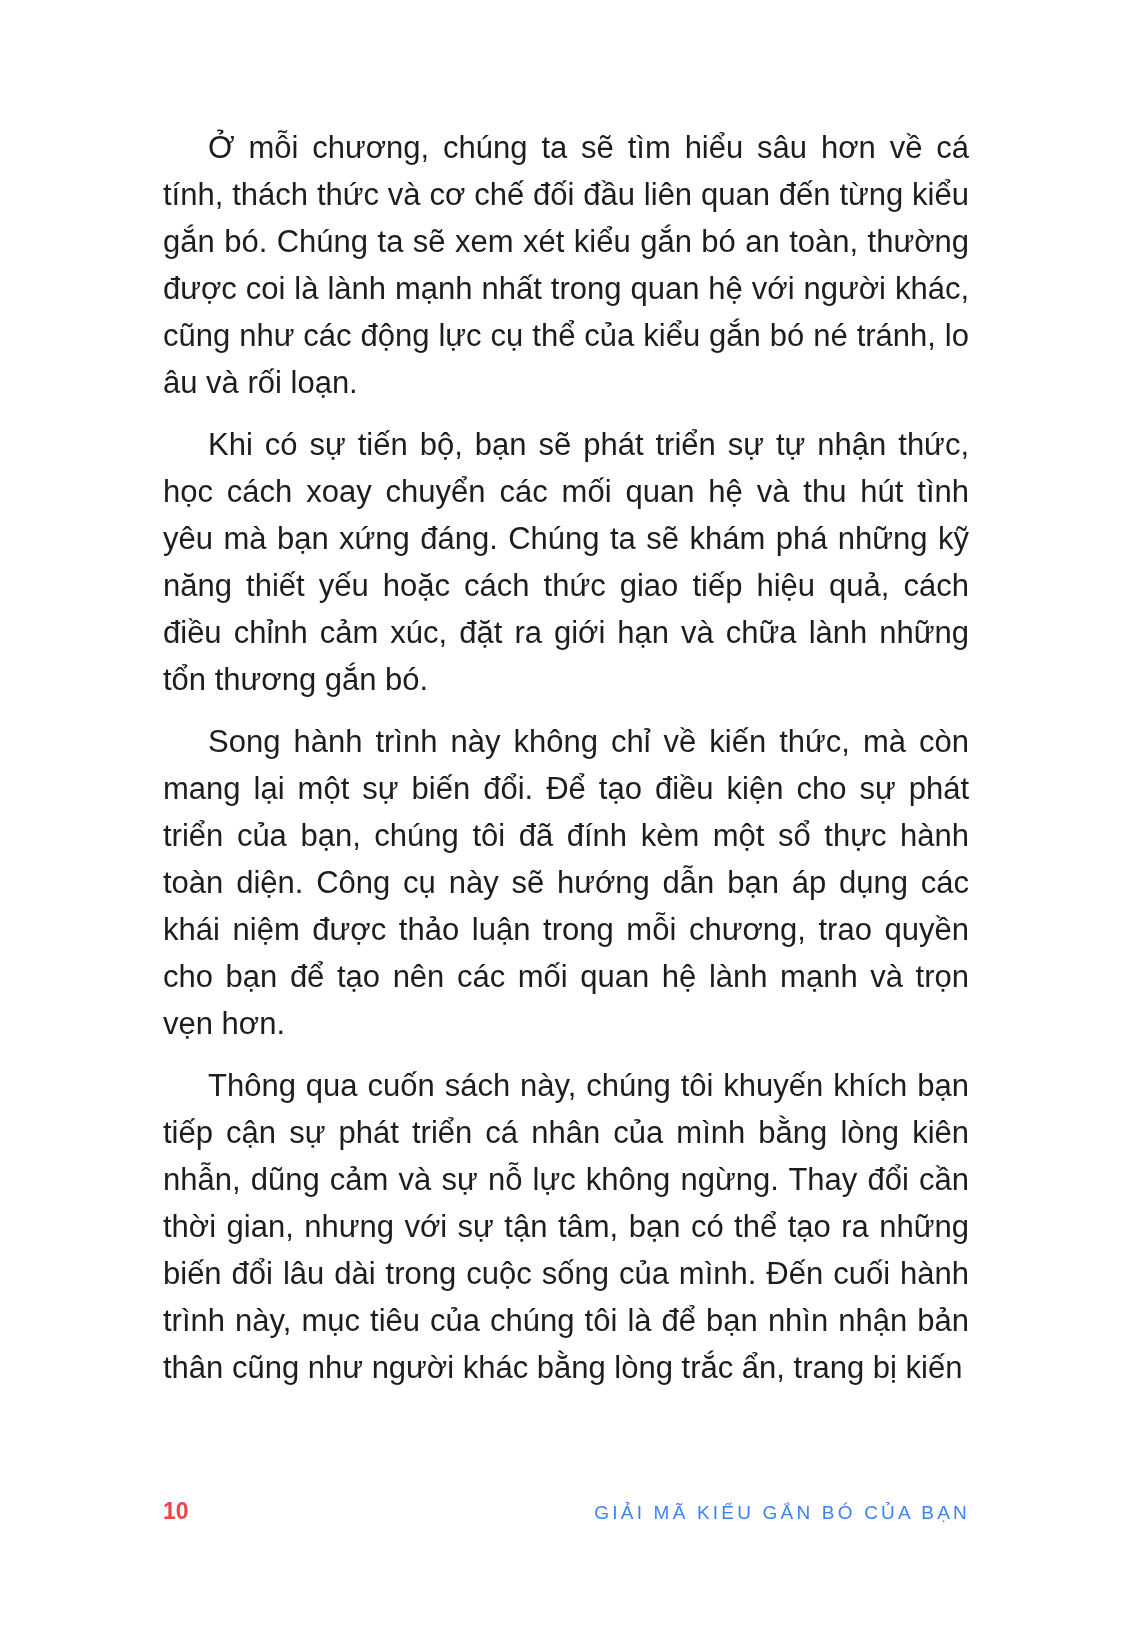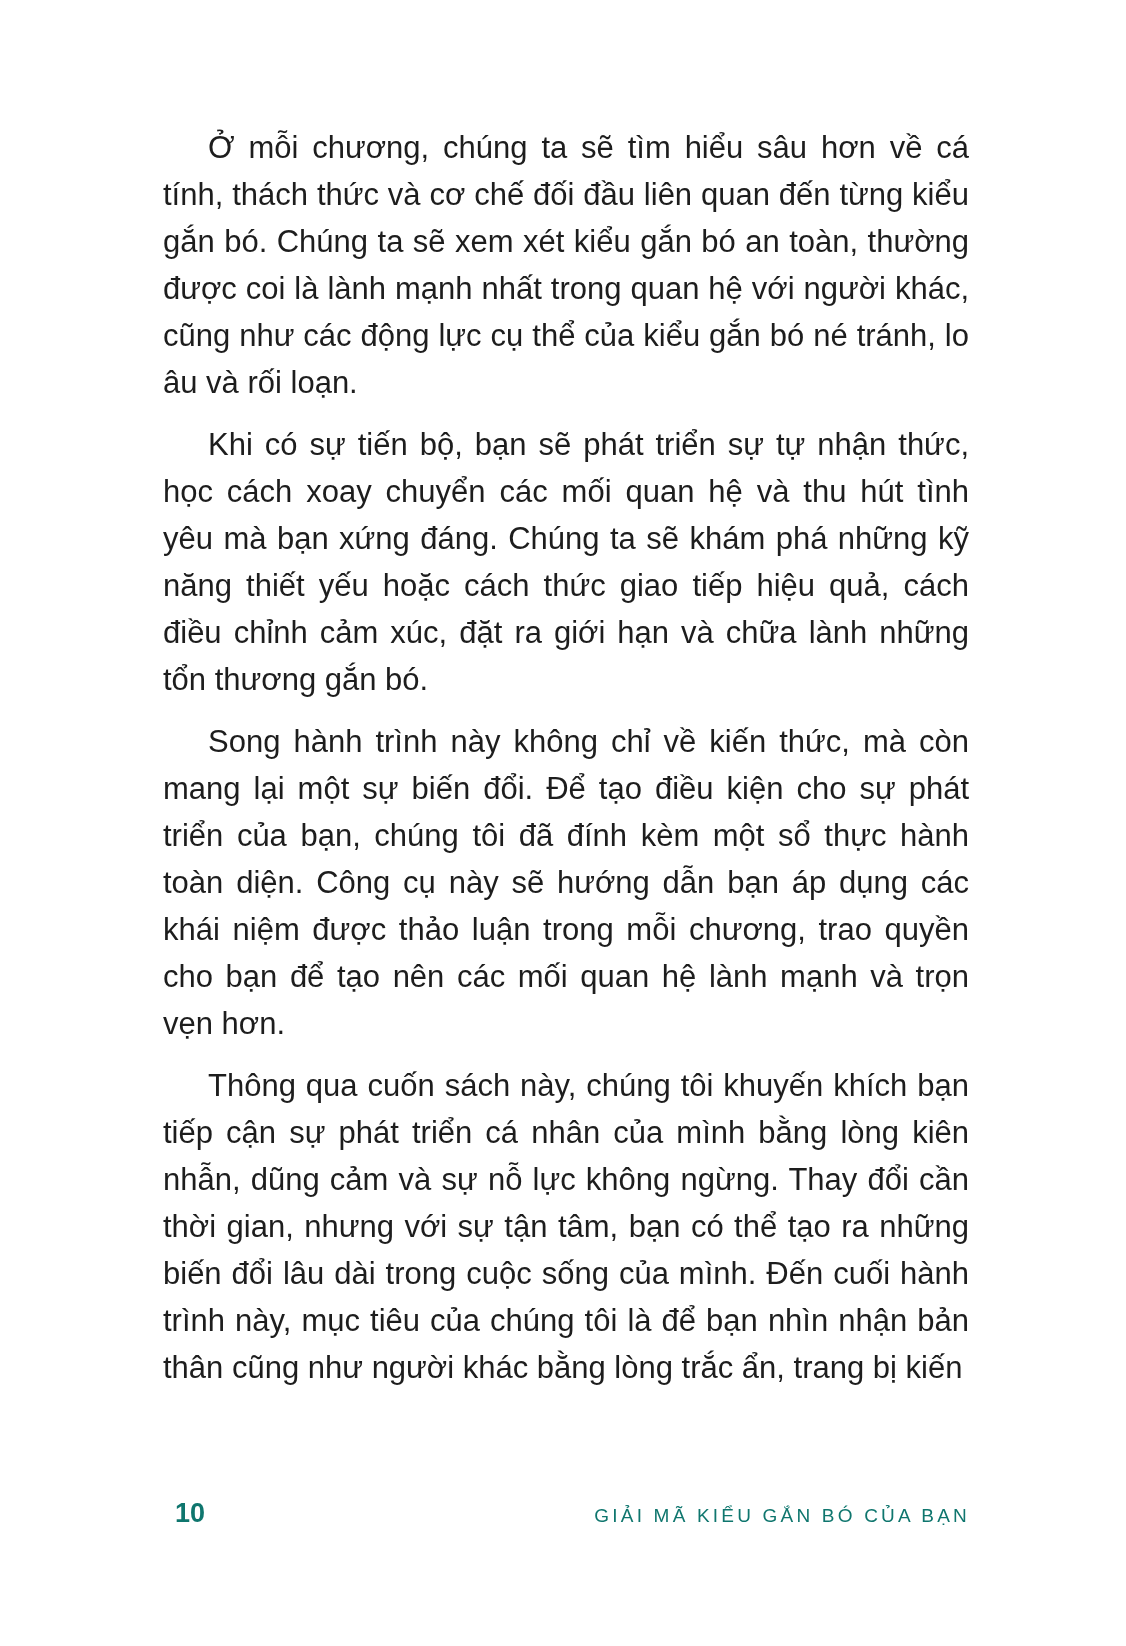--- a/index.html
+++ b/index.html
@@ -36,30 +36,29 @@
     left: 163px;
     right: 156px;
     top: 1498px;
     display: flex;
     justify-content: space-between;
     align-items: baseline;
   }
   .page-num {
     font-family: "Liberation Sans", "DejaVu Sans", sans-serif;
     font-weight: 700;
-    font-size: 27px;
-    color: #0f766e;
-    margin-left: 12px;
+    font-size: 23px;
+    color: #ef4444;
   }
   .running-title {
     font-family: "Liberation Sans", "DejaVu Sans", sans-serif;
     font-weight: 400;
     font-size: 19px;
     letter-spacing: 3.2px;
-    color: #0f766e;
+    color: #3b82f6;
     white-space: nowrap;
   }
 </style>
 </head>
 <body>
 
 <div class="page">
 
   <div class="text-block">
     <p>Ở mỗi chương, chúng ta sẽ tìm hiểu sâu hơn về cá tính, thách thức và cơ chế đối đầu liên quan đến từng kiểu gắn bó. Chúng ta sẽ xem xét kiểu gắn bó an toàn, thường được coi là lành mạnh nhất trong quan hệ với người khác, cũng như các động lực cụ thể của kiểu gắn bó né tránh, lo âu và rối loạn.</p>

